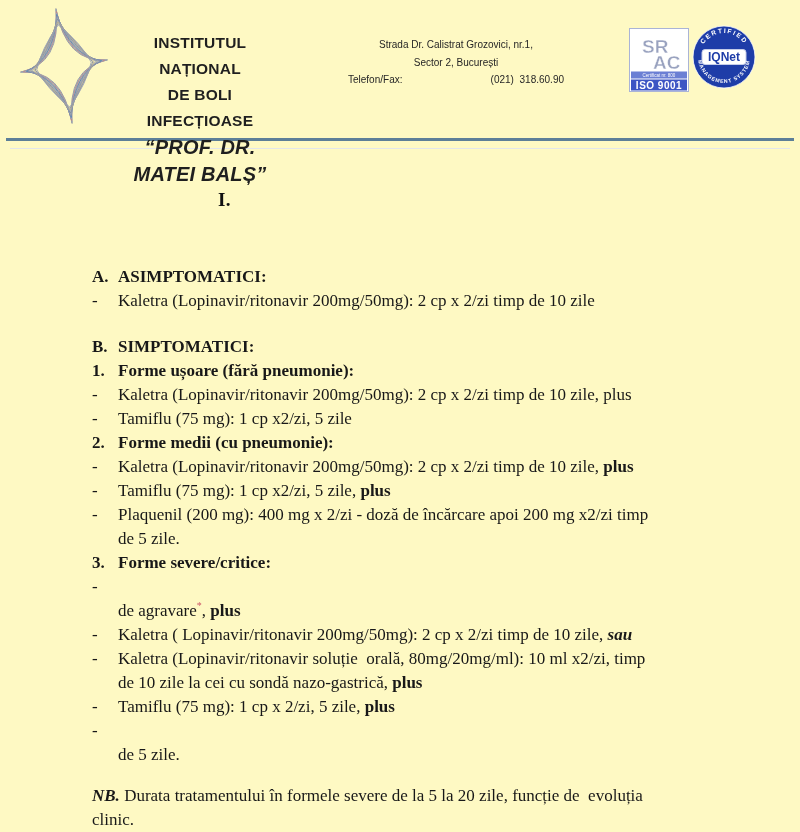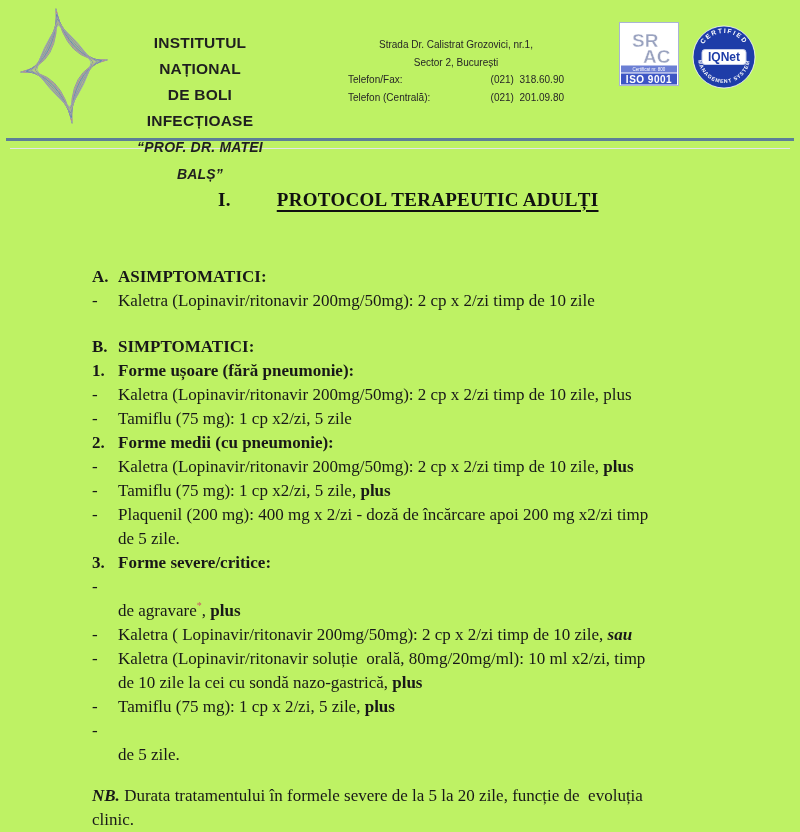--- a/index.html
+++ b/index.html
@@ -5,31 +5,31 @@
   :root{
     --divider:#5d7f98;
     --srac-blue:#3d55c4;
     --srac-strip:#6b7fd4;
     --iqnet-blue:#1e3da8;
     --asterisk-red:#cc5566;
     --ink:#181818;
   }
   *{box-sizing:border-box;margin:0;padding:0;}
   body{background:#fff;font-family:"Liberation Sans",sans-serif;}
-  .page{width:800px;height:832px;background:#bef264;overflow:hidden;position:relative;}
+  .page{width:800px;height:832px;background:#fef9c3;overflow:hidden;position:relative;}
 
   
   .header{display:flex;align-items:flex-start;padding:4px 18px 0 14px;height:138px;}
   .logo{flex:0 0 100px;}
   .inst{width:172px;text-align:center;margin-top:26px;color:#1f1f1f;}
   .inst .l1,.inst .l2{font-size:15.5px;font-weight:700;line-height:26px;letter-spacing:.2px;}
-  .inst .l3{font-size:14px;font-weight:700;font-style:italic;line-height:27px;letter-spacing:.2px;}
+  .inst .l3{font-size:20px;font-weight:700;font-style:italic;line-height:27px;letter-spacing:.2px;}
   .addr{margin:32px 0 0 62px;width:216px;font-size:10px;line-height:17.5px;color:#262626;text-align:center;}
   .addr .row{display:flex;justify-content:space-between;text-align:right;white-space:pre;}
-  .certs{margin-left:auto;margin-right:26px;margin-top:18px;display:flex;align-items:flex-start;gap:13px;}
+  .certs{margin-left:auto;margin-right:26px;margin-top:18px;display:flex;align-items:flex-end;gap:3px;}
 
   
   .rule{height:3px;background:var(--divider);margin:0 6px;}
   .rule2{height:1px;background:#e2e6ea;margin:7px 10px 0;}
 
   
   .title{margin:40px 0 0 218px;display:flex;gap:46px;font-family:"Liberation Serif",serif;
          font-size:19px;font-weight:700;color:#101010;letter-spacing:.3px;}
   .title .t-text{text-decoration:underline;text-decoration-thickness:1.5px;text-underline-offset:4px;}
 
@@ -77,24 +77,20 @@
       <div class="l2">DE BOLI INFECȚIOASE</div>
       <div class="l3">“PROF. DR. MATEI BALȘ”</div>
     </div>
 
     <div class="addr">
       <div>Strada Dr. Calistrat Grozovici, nr.1,</div>
       <div>Sector 2, București</div>
       <div class="row">
         <span>Telefon/Fax:</span>
         <span>(021)  318.60.90</span>
-      </div>
-      <div class="row">
-        <span>Telefon (Centrală):</span>
-        <span>(021)  201.09.80</span>
       </div>
     </div>
 
     <div class="certs">
       <svg width="60" height="64" viewBox="0 0 60 64">
         <rect x="0.5" y="0.5" width="59" height="63" fill="#ffffff" stroke="#aab4d6"></rect>
         <text x="13" y="25" font-size="19" font-weight="bold" fill="#99a2bf" stroke="#ffffff" stroke-width="0.4">SR</text>
         <text x="24" y="41" font-size="19" font-weight="bold" fill="#99a2bf" stroke="#ffffff" stroke-width="0.4">AC</text>
         <rect x="2" y="43.5" width="56" height="7" fill="var(--srac-strip)"></rect>
         <text x="30" y="48.8" font-size="4.5" fill="#ffffff" text-anchor="middle">Certificat nr. 800</text>
@@ -118,21 +114,20 @@
         <text x="32" y="38.5" font-size="12" font-weight="bold" fill="var(--iqnet-blue)" text-anchor="middle">IQNet</text>
       </svg>
     </div>
   </div>
 
   <div class="rule"></div>
   <div class="rule2"></div>
 
   <div class="title">
     <span class="t-num">I.</span>
-    <span class="t-text">PROTOCOL TERAPEUTIC ADULȚI</span>
   </div>
 
   <div class="doc" id="doc">
       <div class="line">
         <span class="marker b">A.</span>
         <span class="txt"><span class="b">ASIMPTOMATICI:</span></span>
       </div>
       <div class="line">
         <span class="marker">-</span>
         <span class="txt"><span>Kaletra (Lopinavir/ritonavir 200mg/50mg): 2 cp x 2/zi timp de 10 zile</span></span>

